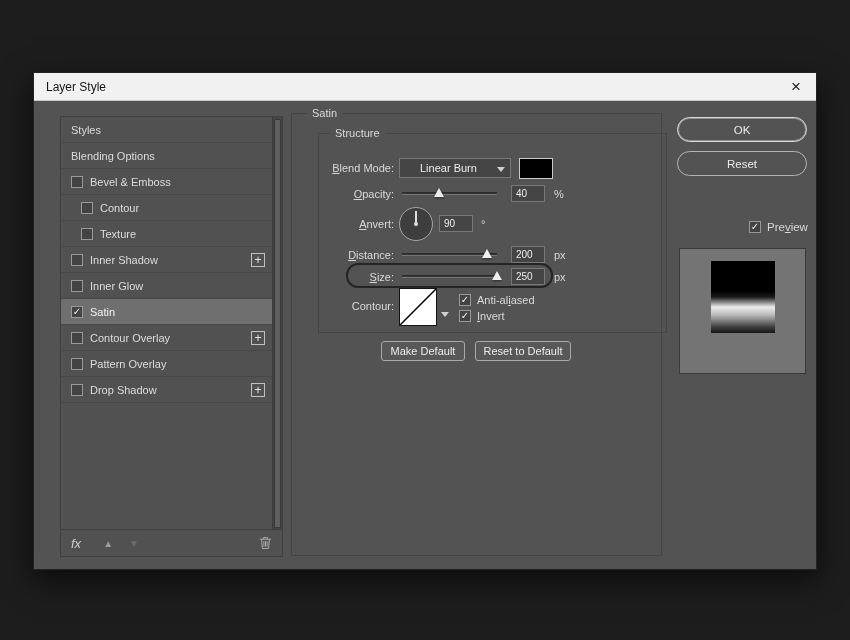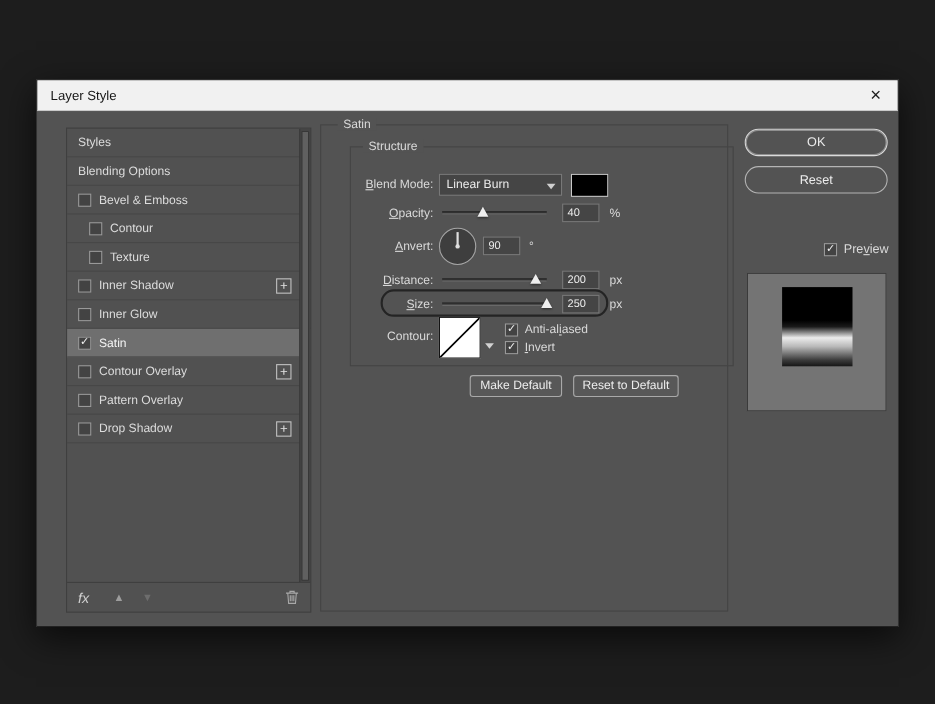--- a/index.html
+++ b/index.html
@@ -1,20 +1,20 @@
 <!DOCTYPE html>
 <html><head>
 <meta charset="utf-8">
 <style>
   * { margin:0; padding:0; box-sizing:border-box; font-family:"Liberation Sans", sans-serif; }
   html,body { width:850px; height:640px; background:#1d1d1d; overflow:hidden; }
   .stage { position:relative; width:850px; height:640px; background:#1d1d1d; }
 
   .dialog { position:absolute; left:33px; top:72px; width:784px; height:498px;
-            background:#737373; border:1px solid #222; box-shadow:0 10px 30px rgba(0,0,0,.65); }
+            background:#4d7c0f; border:1px solid #222; box-shadow:0 10px 30px rgba(0,0,0,.65); }
   .titlebar { height:28px; background:#f1f1f1; border-bottom:1px solid #c9c9c9;
               display:flex; align-items:center; justify-content:space-between; padding:0 12px; }
   .titlebar .title { font-size:12px; color:#161616; }
   .close { font-size:17px; line-height:1; color:#1c1c1c; padding:0 3px; cursor:default; }
 
   .dlgbody { position:relative; width:100%; height:468px; background:#535353; }
 
   
   .sidebar { position:absolute; left:10px; top:15px; width:223px; height:441px;
              background:#515151; border:1px solid #3f3f3f;margin-left:16px; }
@@ -50,21 +50,21 @@
   .structure { position:absolute; left:26px; top:19px; width:349px; height:200px; border:1px solid #444; }
   .structure > .legend { left:11px; }
 
   .flabel { position:absolute; left:2px; width:73px; text-align:right;
             font-size:11px; color:#d9d9d9; }
   .key { text-decoration:underline; text-underline-offset:1px; }
   .unit { position:absolute; font-size:11px; color:#d9d9d9; }
 
   .dropdown { position:absolute; left:80px; top:24px; width:112px; height:20px;
               background:#454545; border:1px solid #787878; color:#ececec; font-size:11px;
-              display:flex; align-items:center; padding:0 16px 0 6px; }
+              display:flex; align-items:center; padding:0 16px 0 20px; }
   .dd-chev { position:absolute; right:5px; top:8px; width:0; height:0;
              border-left:4px solid transparent; border-right:4px solid transparent;
              border-top:5px solid #cfcfcf; }
   .swatch { position:absolute; left:200px; top:24px; width:34px; height:21px;
             border:1px solid #c9c9c9; }
 
   .slider { position:absolute; width:95px; height:10px; }
   .track { position:absolute; left:0; right:0; top:3px; height:3px; background:#363636;
            border-top:1px solid #2a2a2a; border-bottom:1px solid #757575; }
   .sthumb { position:absolute; top:-1px; width:0; height:0; transform:translateX(-50%);
@@ -86,21 +86,21 @@
                    background:#fff; border:1px solid #141414; }
   .contour-caret { position:absolute; left:122px; top:178px; width:0; height:0;
                    border-left:4px solid transparent; border-right:4px solid transparent;
                    border-top:5px solid #d2d2d2; }
   .mini-cb { position:absolute; width:12px; height:12px; border:1px solid #999; background:#434343;
              display:flex; align-items:center; justify-content:center; color:#f2f2f2; }
   .mini-cb.on::after { content:"✓"; font-size:10px; line-height:1; }
   .mini-lbl { position:absolute; font-size:11px; color:#d9d9d9; }
 
   .pbtn { position:absolute; background:#585858; border:1px solid #a9a9a9; border-radius:3px;
-          color:#ececec; font-size:11px; display:flex; align-items:center; justify-content:center;margin-left:46px; }
+          color:#ececec; font-size:11px; display:flex; align-items:center; justify-content:center; }
 
   
   .pill { position:absolute; left:643px; width:130px; height:25px; border-radius:13px;
           background:#535353; border:1px solid #b4b4b4; color:#ececec; font-size:11.5px;
           display:flex; align-items:center; justify-content:center; }
   .pill.default { border-color:#dadada; box-shadow:inset 0 0 0 1px #8f8f8f; }
 
   .preview-row { position:absolute; left:671px; top:120px; display:flex; align-items:center;margin-left:44px; }
   .preview-row .mini-cb { position:static; margin-right:6px; }
   .preview-row .mini-lbl { position:static; font-size:11.5px; }

